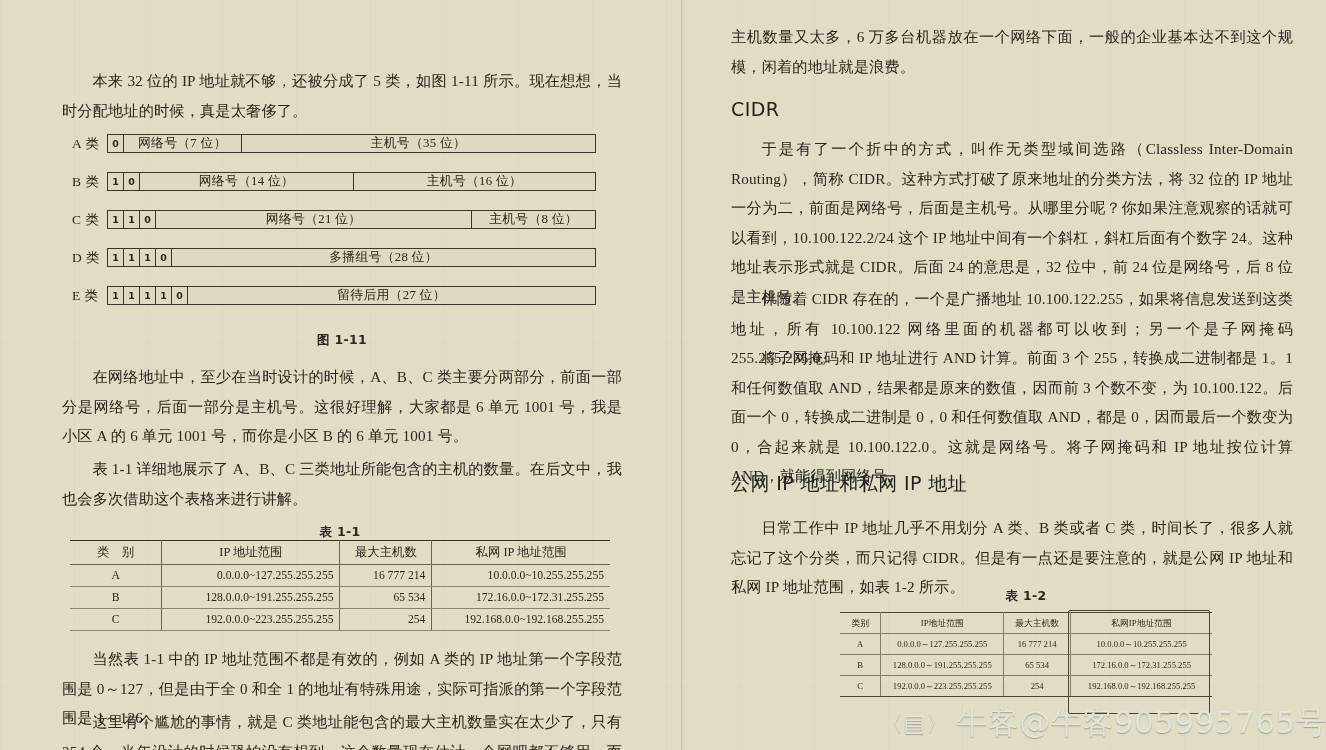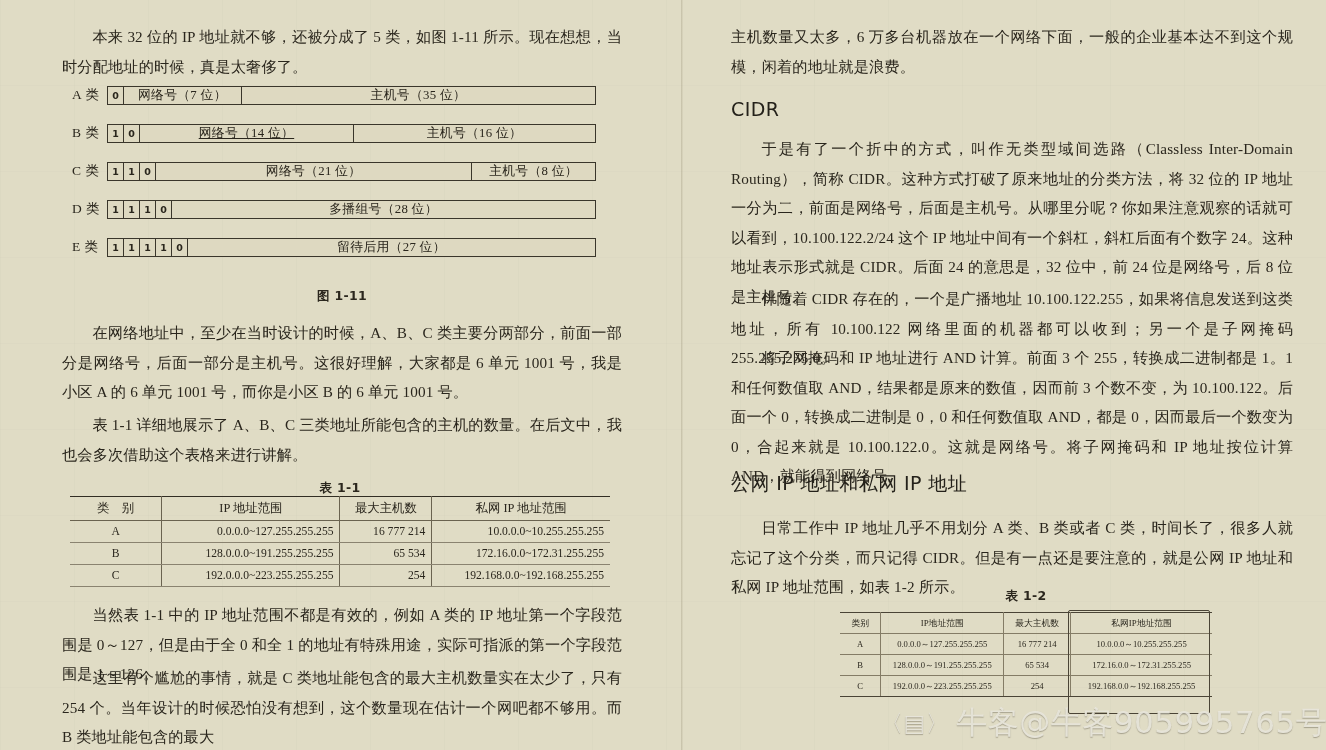--- a/index.html
+++ b/index.html
@@ -24,21 +24,21 @@
       linear-gradient(0deg, rgba(0,0,0,0.012) 0 1px, rgba(0,0,0,0) 1px 100%) 0 0/100% 86px,
       #e0dcc5;
   }
   #gutter {
     position: absolute; top: 0; bottom: 0; left: 681px;
     width: 2px;
     background: linear-gradient(90deg, rgba(120,112,85,0.28), rgba(160,152,120,0.06));
   }
 
   .col { position: absolute; top: 0; bottom: 0; }
-  .col-left  { left: 0;    width: 681px; }
+  .col-left  { left: 0;    width: 681px; margin-top: 44px; }
   .col-right { left: 681px; width: 645px; }
 
   
   p.body {
     margin: 0;
     font-size: 15.2px;
     line-height: 29.5px;
     letter-spacing: 0.15px;
     text-align: justify;
     text-justify: inter-ideograph;
@@ -59,21 +59,21 @@
     font-family: "DejaVu Sans", "Liberation Sans", sans-serif;
     font-size: 12.5px;
     font-weight: bold;
     text-align: center;
     color: #2b271e;
     letter-spacing: 0.3px;
   }
 
   
   #fig111 { position: absolute; left: 72px; top: 86px; width: 524px; }
-  .fig-row { display: flex; align-items: flex-start; height: 27px; margin-bottom: 11px; }
+  .fig-row { display: flex; align-items: center; height: 27px; margin-bottom: 11px; }
   .fig-row:last-child { margin-bottom: 0; }
   .fig-label {
     width: 35px; flex: none;
     display: flex; align-items: center; justify-content: flex-start;
     font-size: 13.5px; letter-spacing: 0.5px;
     color: #2a261d;
   }
   .fig-bar {
     flex: 1 1 auto;
     display: flex;
@@ -196,21 +196,21 @@
             <div class="bitcell">0</div>
             <div class="field" style="flex: 1.85 1 0px;">网络号（7 位）</div>
             <div class="field" style="flex: 5.6 1 0px;">主机号（35 位）</div>
           </div>
         </div>
         <div class="fig-row">
           <div class="fig-label">B 类</div>
           <div class="fig-bar">
             <div class="bitcell">1</div>
             <div class="bitcell">0</div>
-            <div class="field" style="flex: 3.4 1 0px; text-decoration: underline;">网络号（14 位）</div>
+            <div class="field" style="flex: 3.4 1 0px;">网络号（14 位）</div>
             <div class="field" style="flex: 3.85 1 0px;">主机号（16 位）</div>
           </div>
         </div>
         <div class="fig-row">
           <div class="fig-label">C 类</div>
           <div class="fig-bar">
             <div class="bitcell">1</div>
             <div class="bitcell">1</div>
             <div class="bitcell">0</div>
             <div class="field" style="flex: 5.9 1 0px;">网络号（21 位）</div>

